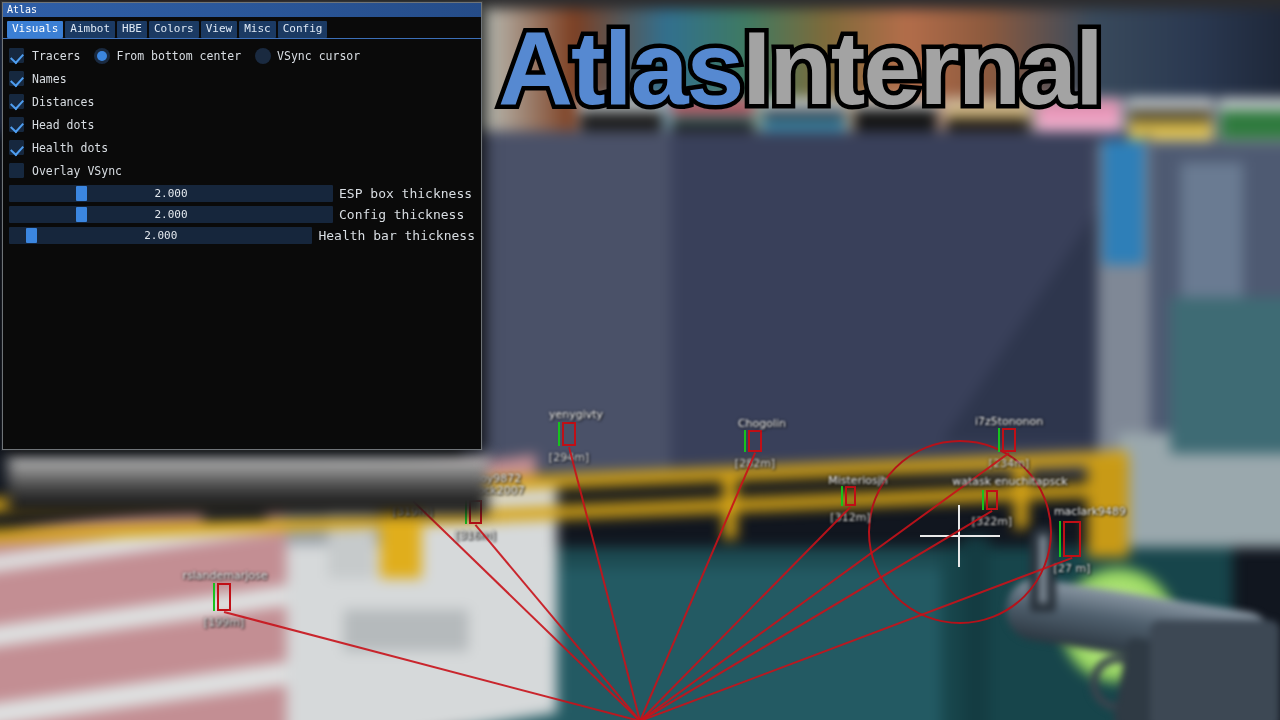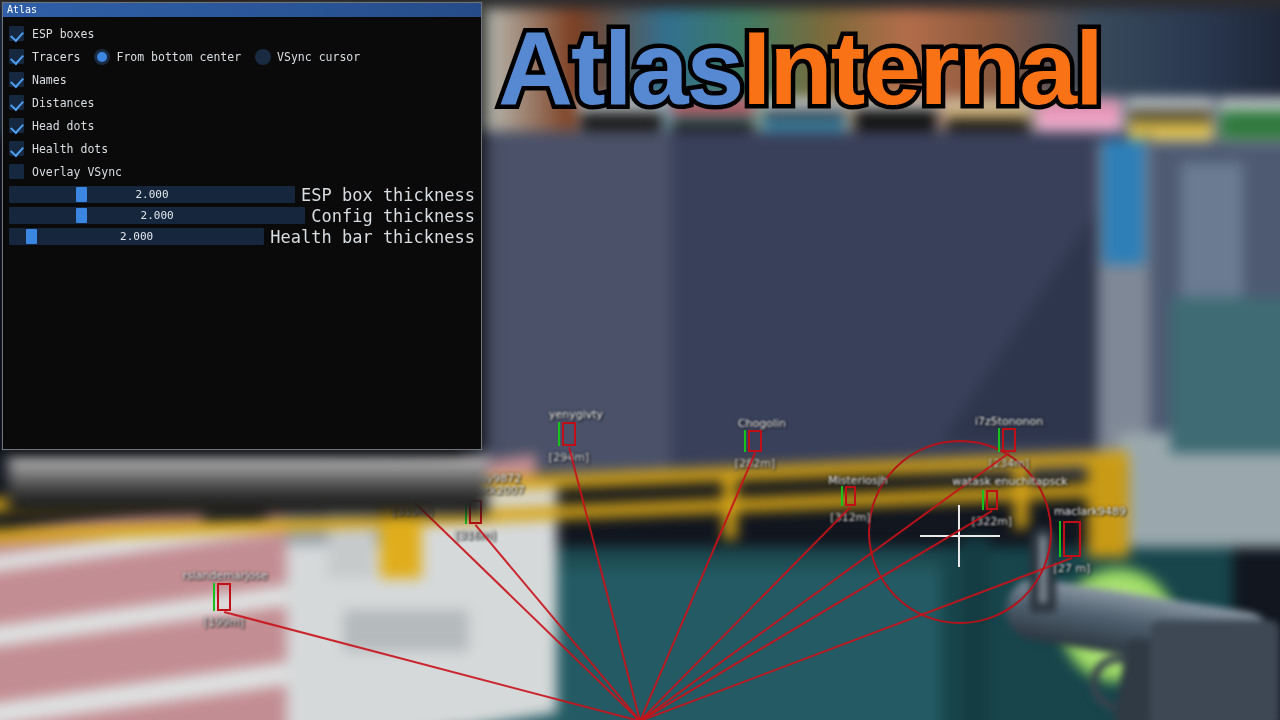--- a/index.html
+++ b/index.html
@@ -100,21 +100,21 @@
   
   .shadowband{ position:absolute; left:8px; top:455px; width:480px; height:60px;
                background:linear-gradient(#d8d8d8 0%,#9a9a9a 18%,#3a3a3a 60%,#0b0b0b 100%);
                filter:blur(7px); }
 
   
   .bigtitle{ position:absolute; left:498px; top:16px; font-family:"Liberation Sans", sans-serif;
              font-weight:bold; font-size:104px; letter-spacing:-2px; white-space:nowrap; line-height:1; }
   .bigtitle span{ -webkit-text-stroke:9px #000; paint-order:stroke fill; }
   .bt-a{ color:#5689d1; }
-  .bt-b{ color:#f97316; }
+  .bt-b{ color:#a3a3a3; }
 
   
   #menu{ position:absolute; left:2px; top:2px; width:480px; height:448px; background:#0a0a0a;
          border:1px solid #6f7478; box-shadow:3px 3px 14px rgba(0,0,0,.85),
                  0 0 0 1px rgba(255,255,255,.06); }
   .titlebar{ height:14px; background:linear-gradient(90deg,#2f5fa8 0%,#2a5698 55%,#254c88 100%);
              color:#fff; font-size:10px; line-height:14px; padding-left:4px;
              font-family:"DejaVu Sans Mono", monospace; }
   .tabs{ display:flex; gap:2px; padding:4px 4px 0 4px; border-bottom:1px solid #3c6fb8; }
   .tab{ background:#1b3a63; color:#dfe9f5; font-size:11px; line-height:14px; padding:1px 5px 2px 5px;
@@ -133,21 +133,21 @@
           margin-left:14px; }
   .radio.on::after{ content:""; position:absolute; left:3px; top:3px; width:10px; height:10px;
                     border-radius:50%; background:#3b86e0; }
   .radio + .lbl{ margin-left:6px; }
 
   .slider{ position:relative; height:19px; margin:2px 0 1px 0; display:flex; align-items:center; }
   .strack{ position:relative; width:324px; height:17px; background:#16263c; border-radius:1px; }
   .sgrab{ position:absolute; top:1px; width:11px; height:15px; background:#3b86e0; border-radius:1px; }
   .sval{ position:absolute; inset:0; display:flex; align-items:center; justify-content:center;
          color:#e3e8ee; font-size:11px; font-family:"DejaVu Sans Mono", monospace; }
-  .slabel{ color:#d8dde2; font-size:17px; margin-left:6px; font-family:"DejaVu Sans Mono", monospace;
+  .slabel{ color:#d8dde2; font-size:13px; margin-left:6px; font-family:"DejaVu Sans Mono", monospace;
            white-space:nowrap; }
 </style>
 </head>
 <body>
 
 <div id="stage">
 
   <div class="scene">
     <div class="topbar"></div>
     <div class="sky"></div>
@@ -262,27 +262,32 @@
 
   <div class="bigtitle">
     <span class="bt-a">Atlas</span><span class="bt-b">Internal</span>
   </div>
 
   <div id="menu">
     <div class="titlebar">
       <span>Atlas</span>
     </div>
 
+    <div class="tabs" id="tabs">
+        <div class="tab active">Visuals</div>
+        <div class="tab">Aimbot</div>
+        <div class="tab">HBE</div>
+        <div class="tab">Colors</div>
+        <div class="tab">View</div>
+        <div class="tab">Misc</div>
+        <div class="tab">Config</div>
+      </div>
 
     <div class="body">
       <div id="options">
-          <div class="row">
-            <div class="cb on"></div>
-            <div class="lbl">ESP boxes</div>
-          </div>
           <div class="row">
             <div class="cb on"></div>
             <div class="lbl">Tracers</div>
             <div class="radio on"></div>
             <div class="lbl">From bottom center</div>
             <div class="radio"></div>
             <div class="lbl">VSync cursor</div>
           </div>
           <div class="row">
             <div class="cb on"></div>

